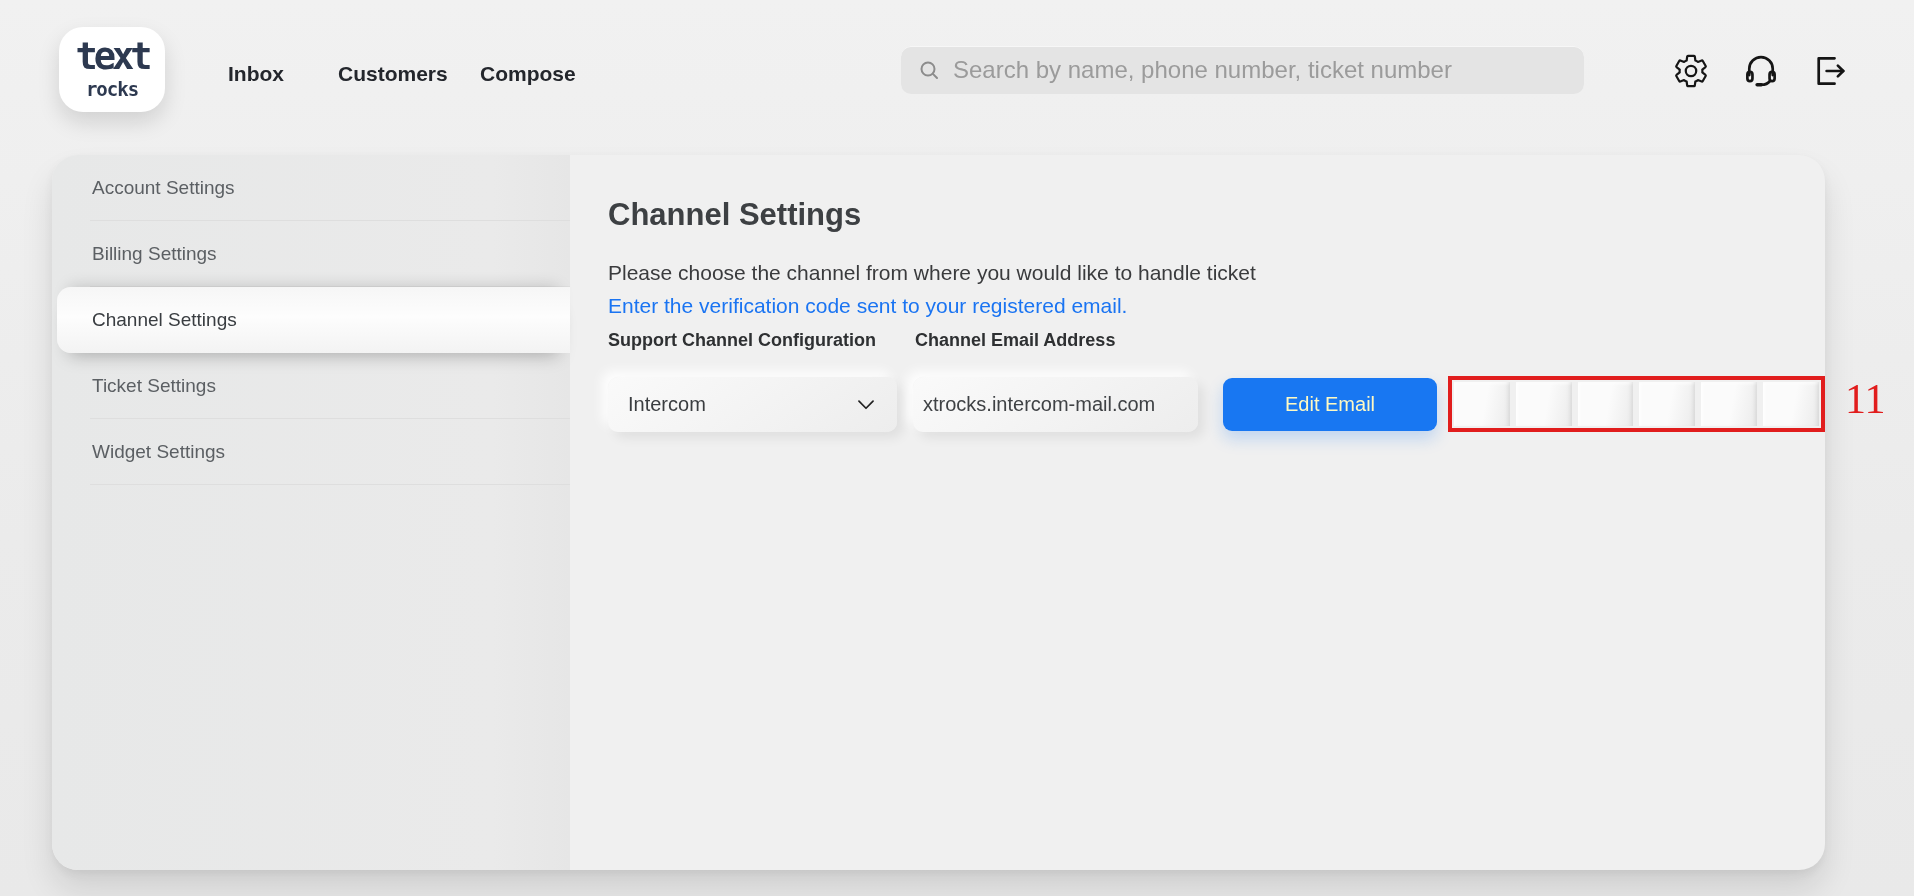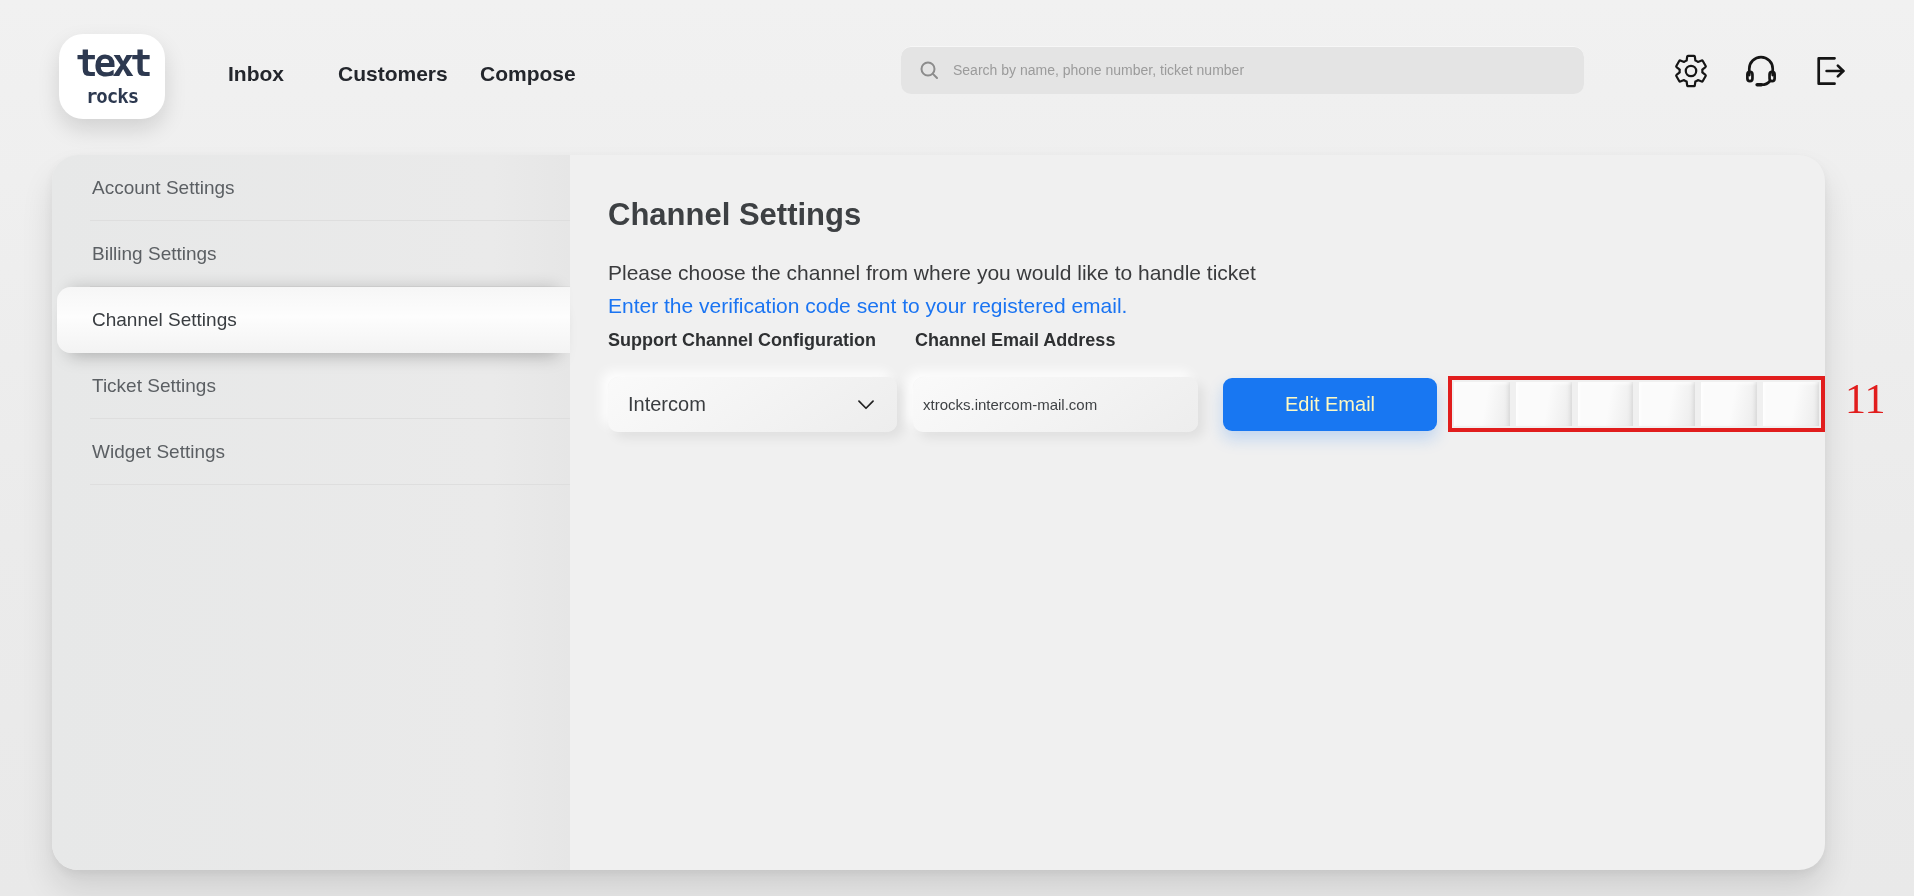--- a/index.html
+++ b/index.html
@@ -11,21 +11,21 @@
   *{margin:0;padding:0;box-sizing:border-box;}
   html,body{width:1914px;height:896px;overflow:hidden;}
   body{
     position:relative;
     font-family:"Liberation Sans",sans-serif;
     background:linear-gradient(180deg,#f1f1f1 0%,#ebebeb 60%,#e9e9e9 100%);
   }
 
   
   .logo-box{
-    position:absolute;left:59px;top:34px;width:106px;height:85px;
+    position:absolute;left:59px;top:27px;width:106px;height:85px;
     background:#ffffff;border-radius:24px;
     box-shadow:0 10px 22px rgba(0,0,0,.13);
     display:flex;flex-direction:column;align-items:center;justify-content:center;
     cursor:pointer;
   }
   .logo-line1{
     font-family:"DejaVu Sans Mono",monospace;font-weight:700;
     font-size:37px;line-height:.9;letter-spacing:-4px;color:var(--logo-navy);
   }
   .logo-line2{
@@ -39,21 +39,21 @@
 
   .search-bar{
     position:absolute;left:901px;top:46px;width:683px;height:48px;
     background:#e4e4e4;border-radius:10px;
     box-shadow:inset 0 1px 0 rgba(255,255,255,.7);
     display:flex;align-items:center;padding:0 16px;
   }
   .search-bar svg{flex:0 0 auto;}
   .search-bar input{
     border:none;outline:none;background:transparent;width:100%;
-    font-family:inherit;font-size:14px;color:#701a75;margin-left:12px;
+    font-family:inherit;font-size:24px;color:#701a75;margin-left:12px;
   }
   .search-bar input::placeholder{color:#9b9b9b;}
 
   .hicon{
     position:absolute;top:52px;width:38px;height:38px;cursor:pointer;
     background:transparent;border:none;
   }
   .hicon svg{width:38px;height:38px;}
   .icon-gear{left:1672px}.icon-headset{left:1742px}.icon-logout{left:1810px}
 
@@ -96,21 +96,21 @@
     border-radius:10px;
   }
   .channel-select{
     position:absolute;left:38px;top:222px;width:289px;height:55px;
     display:flex;align-items:center;justify-content:space-between;
     padding:0 18px 0 20px;font-size:20px;color:#3a3d40;cursor:pointer;
   }
   .channel-select svg{width:26px;height:26px;}
   .email-input{
     position:absolute;left:343px;top:222px;width:285px;height:55px;
-    border:none;outline:none;font-family:inherit;font-size:15px;color:#3f4245;
+    border:none;outline:none;font-family:inherit;font-size:20px;color:#3f4245;
     padding:0 10px;
   }
   .edit-btn{
     position:absolute;left:653px;top:223px;width:214px;height:53px;
     border:none;border-radius:9px;background:var(--accent-blue);color:#fef9c3;
     font-family:inherit;font-size:20px;cursor:pointer;
     box-shadow:0 8px 16px rgba(24,119,242,.22);
   }
   .code-group{
     position:absolute;left:878px;top:221px;width:377px;height:56px;

